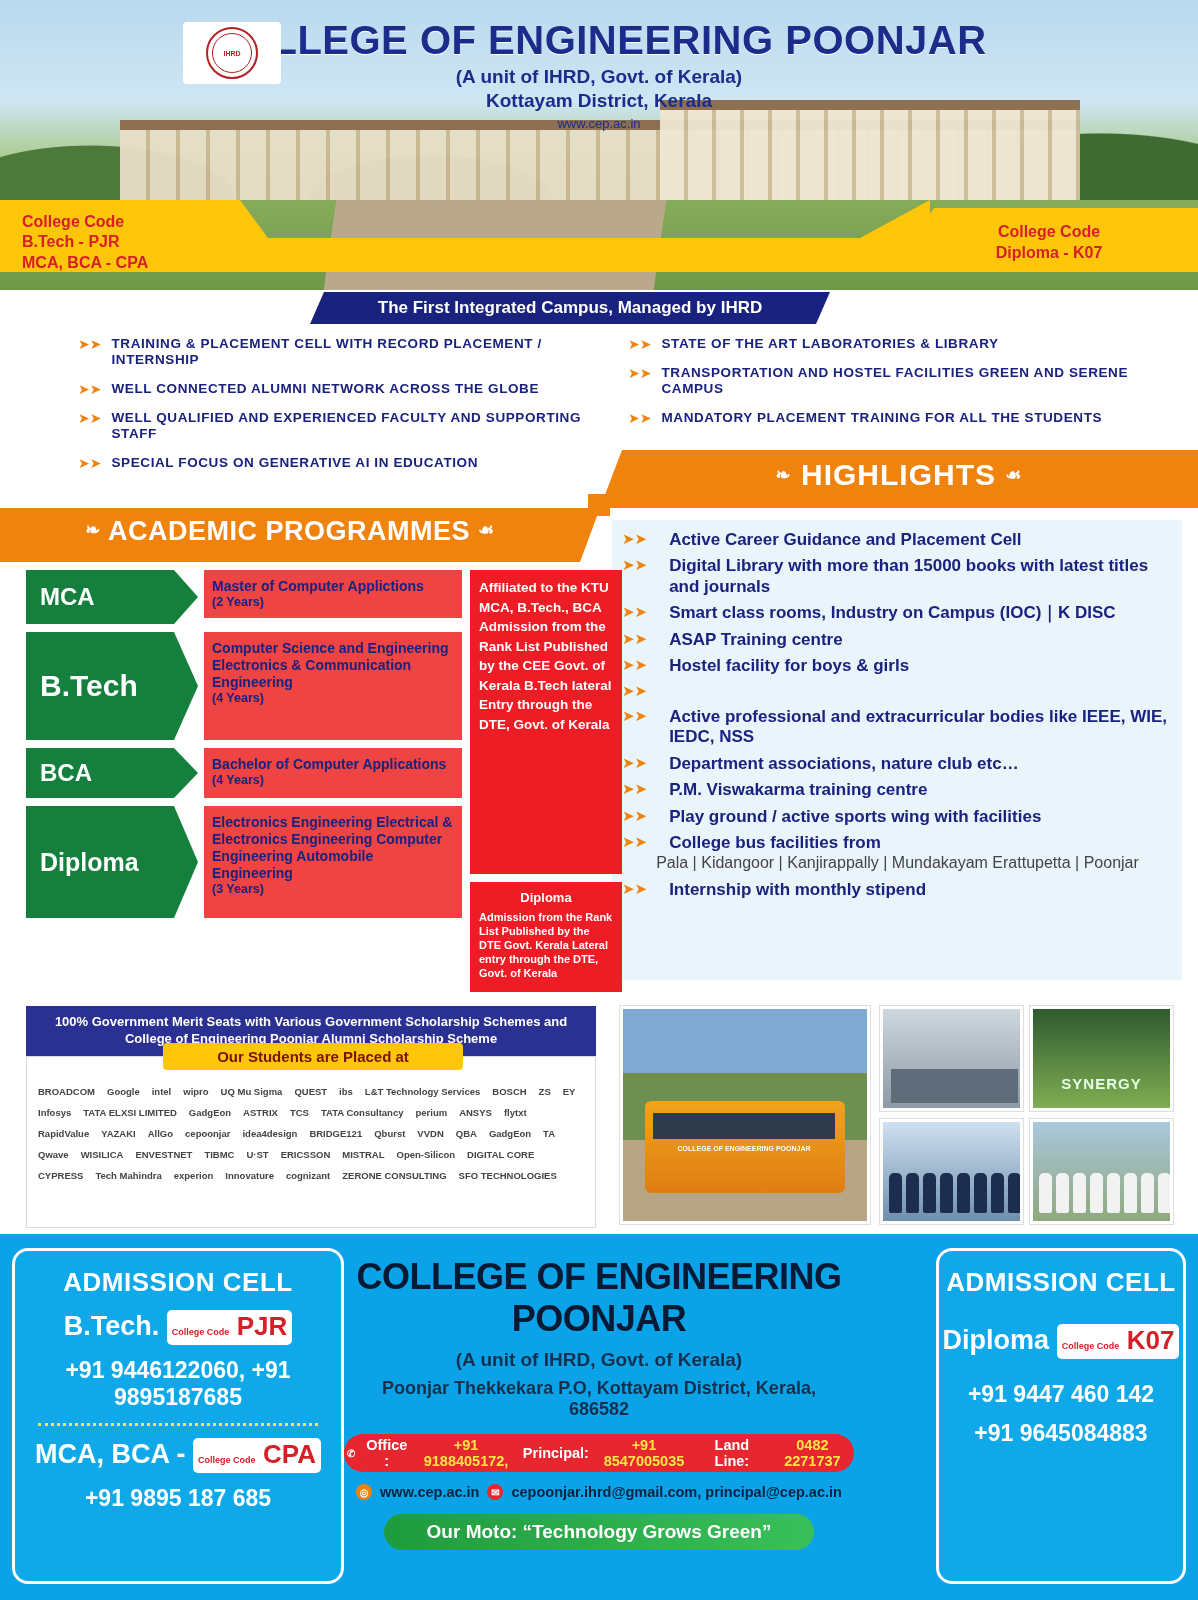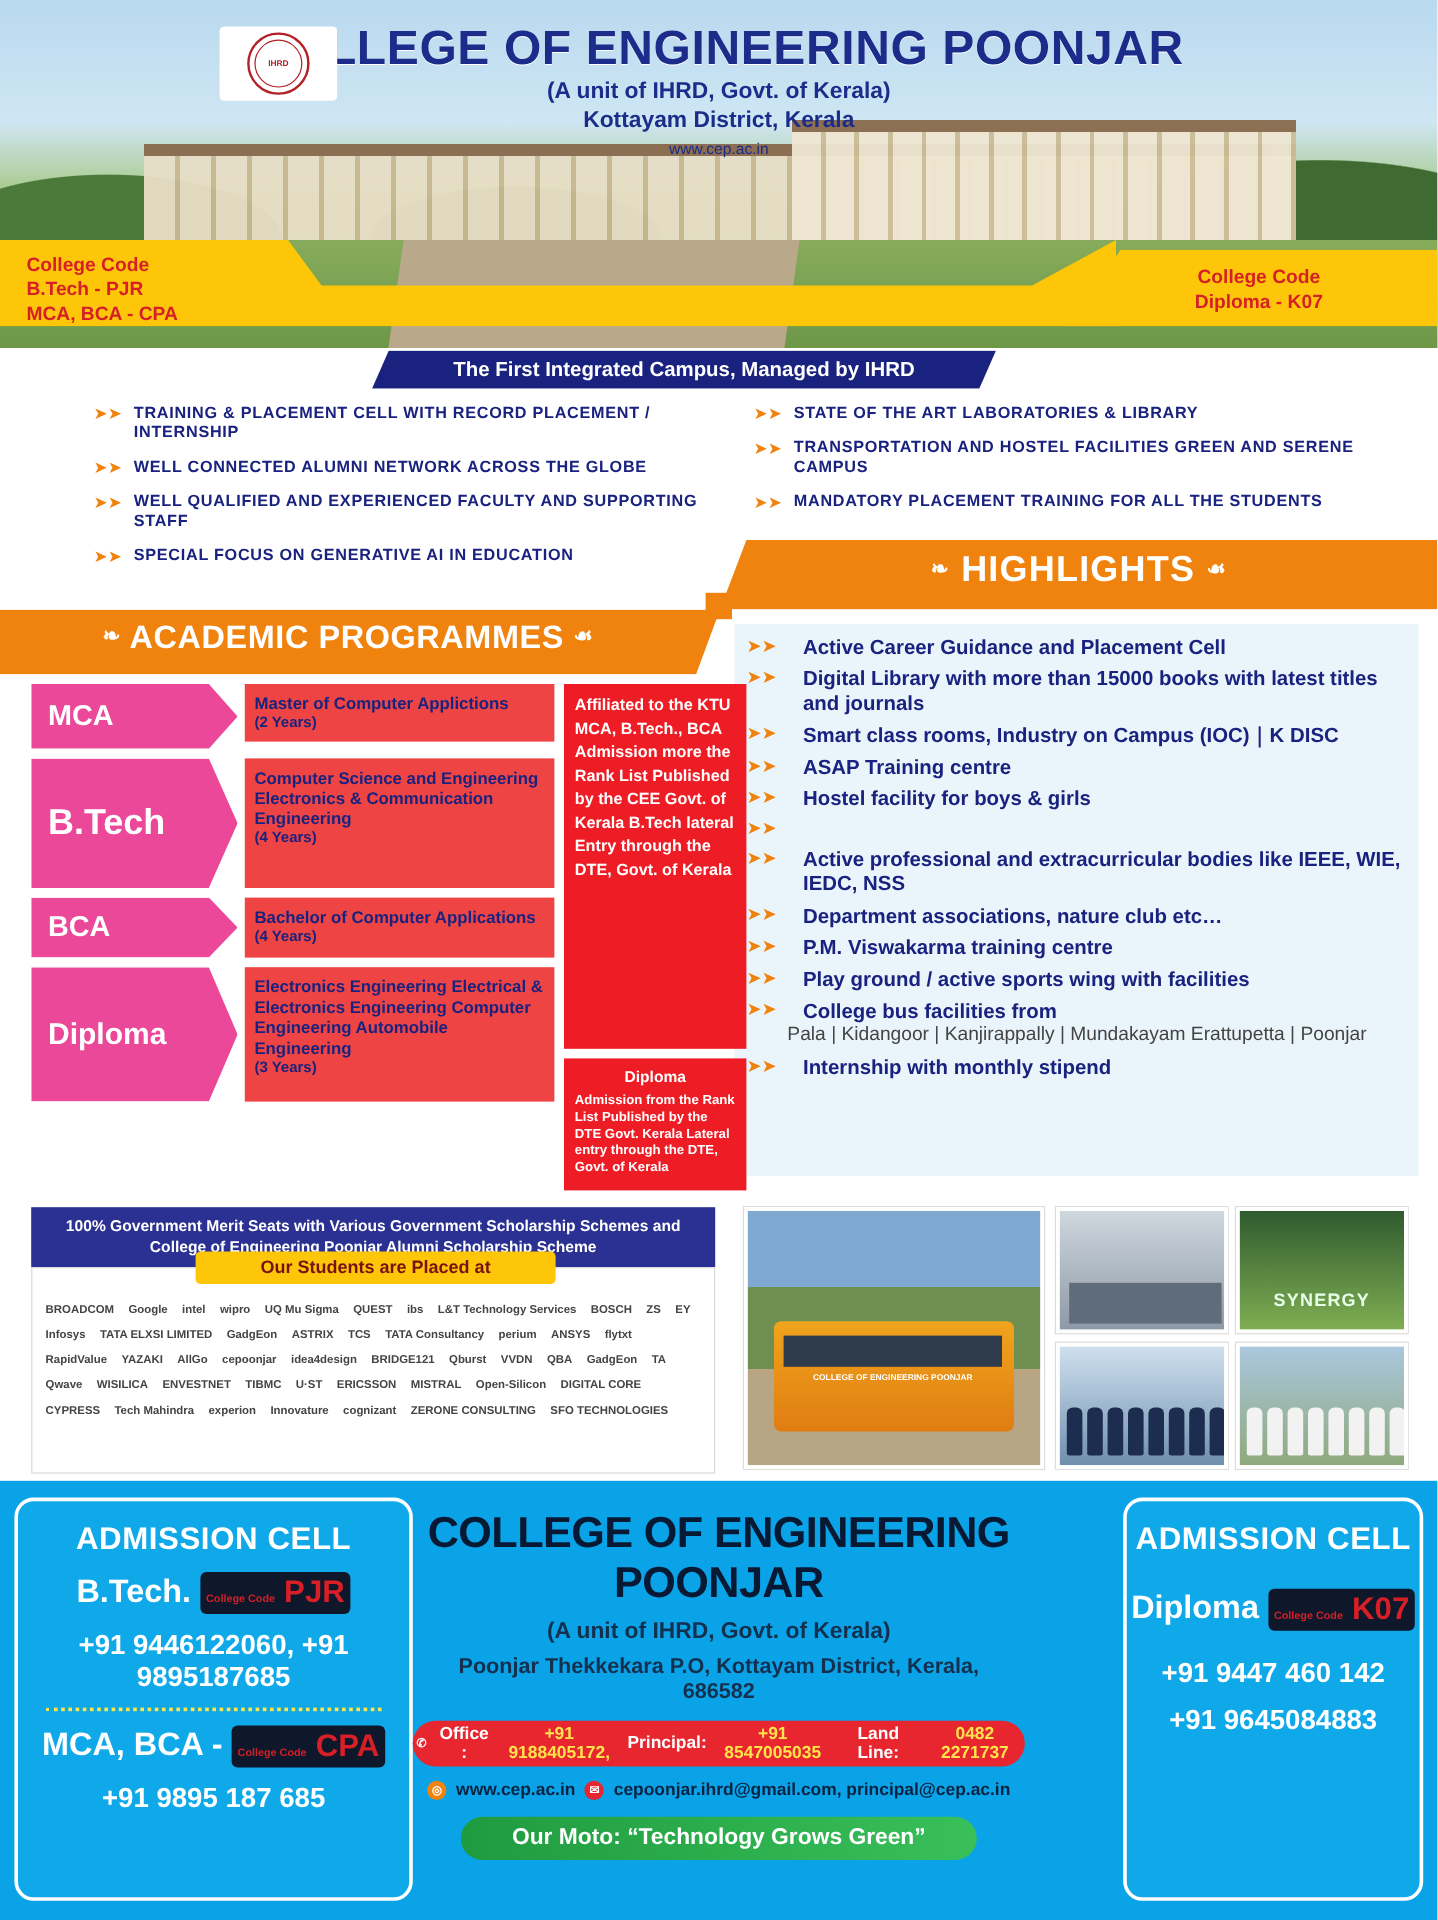--- a/index.html
+++ b/index.html
@@ -154,21 +154,21 @@
   }
   .hl-item { display: flex; gap: 9px; margin-bottom: 6px; }
   .hl-item .arrow { color: #f0820e; font-size: 15px; flex: 0 0 auto; line-height: 1.25; }
   .hl-item .txt { color: #19227e; font-weight: bold; font-size: 17px; line-height: 1.2; margin-left: 13px; }
   .hl-sub { color: #444; font-weight: normal; font-size: 16px; line-height: 1.3; }
 
   
   .prog-wrap { position: absolute; left: 26px; top: 570px; width: 570px; }
   .prog-row { position: relative; margin-bottom: 8px; }
   .prog-tag {
-    width: 172px; background: #ec4899; color: #fff; font-weight: bold;
+    width: 172px; background: #15803d; color: #fff; font-weight: bold;
     display: flex; align-items: center; padding-left: 14px;
     clip-path: polygon(0 0, 148px 0, 172px 50%, 148px 100%, 0 100%);
   }
   .prog-desc {
     position: absolute; left: 178px; top: 0; width: 258px;
     background: #ef4444; color: #19227e; font-weight: bold; font-size: 14px;
     padding: 8px 8px; line-height: 1.22;
   }
   .prog-desc .yrs { font-size: 12.5px; }
   .red-box {
@@ -245,21 +245,21 @@
     position: absolute; top: 14px; border: 3px solid #ffffff; border-radius: 16px;
     background: #0fa9ea;
   }
   .adm-left { left: 12px; width: 332px; height: 336px; }
   .adm-right { right: 12px; width: 250px; height: 336px; }
   .adm-title {
     text-align: center; color: #fff; font-weight: bold; font-size: 26px; margin-top: 16px;
     letter-spacing: .5px;
   }
   .code-badge {
-    display: inline-block; background: #0f172a; border-radius: 5px; padding: 1px 5px 3px;
+    display: inline-block; background: #ffffff; border-radius: 5px; padding: 1px 5px 3px;
     text-align: center; vertical-align: middle;
   }
   .code-badge .cb-top { font-size: 9px; color: #d61f26; font-weight: bold; line-height: 1.1; }
   .code-badge .cb-main { font-size: 26px; color: #d61f26; font-weight: bold; line-height: 1; }
   .adm-line {
     text-align: center; color: #ffffff; font-weight: bold; font-size: 27px; margin-top: 12px;
   }
   .adm-phone { text-align: center; color: #ffffff; font-weight: bold; font-size: 23px; margin-top: 12px; }
   .dots {
     margin: 12px auto 0; width: 280px; border-top: 3px dotted #ffe44a;
@@ -458,21 +458,21 @@
   </div>
 
   <div class="prog-row" style="height:112px;">
     <div class="prog-tag" style="height:112px;font-size:25px;">Diploma</div>
     <div class="prog-desc" style="height:112px;">
       <div>Electronics Engineering Electrical &amp; Electronics Engineering Computer Engineering Automobile Engineering</div>
       <div class="yrs">(3 Years)</div>
     </div>
   </div>
 
-  <div class="red-box b1">Affiliated to the KTU MCA, B.Tech., BCA Admission more the Rank List Published by the CEE Govt. of Kerala B.Tech lateral Entry through the DTE, Govt. of Kerala</div>
+  <div class="red-box b1">Affiliated to the KTU MCA, B.Tech., BCA Admission from the Rank List Published by the CEE Govt. of Kerala B.Tech lateral Entry through the DTE, Govt. of Kerala</div>
   <div class="red-box b2">
     <span class="rb-title">Diploma</span>
     <span>Admission from the Rank List Published by the DTE Govt. Kerala Lateral entry through the DTE, Govt. of Kerala</span>
   </div>
 </div>
 
 <div class="merit">100% Government Merit Seats with Various Government Scholarship Schemes and College of Engineering Poonjar Alumni Scholarship Scheme</div>
 
 <div class="placed-wrap">
   <div class="placed-title">Our Students are Placed at</div>

